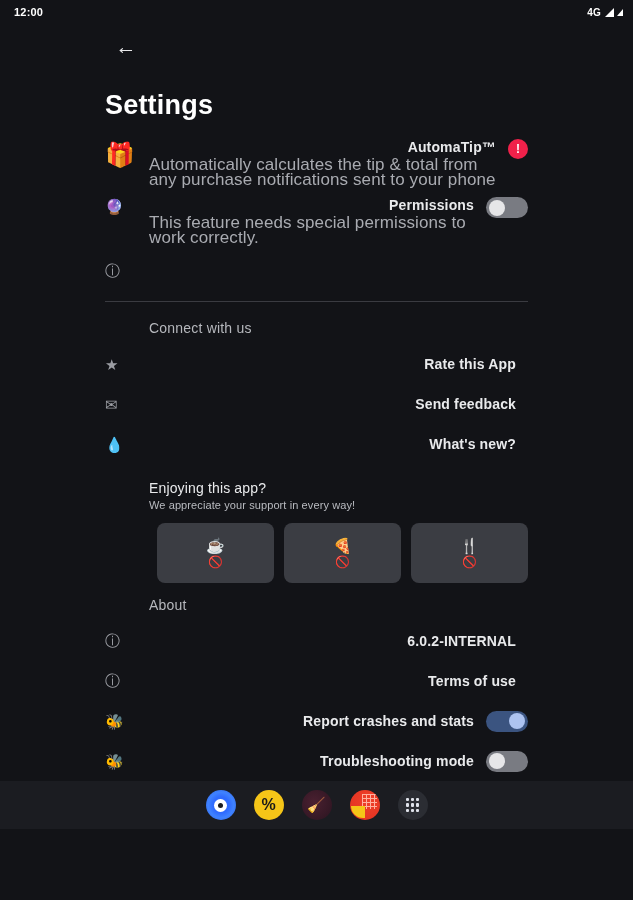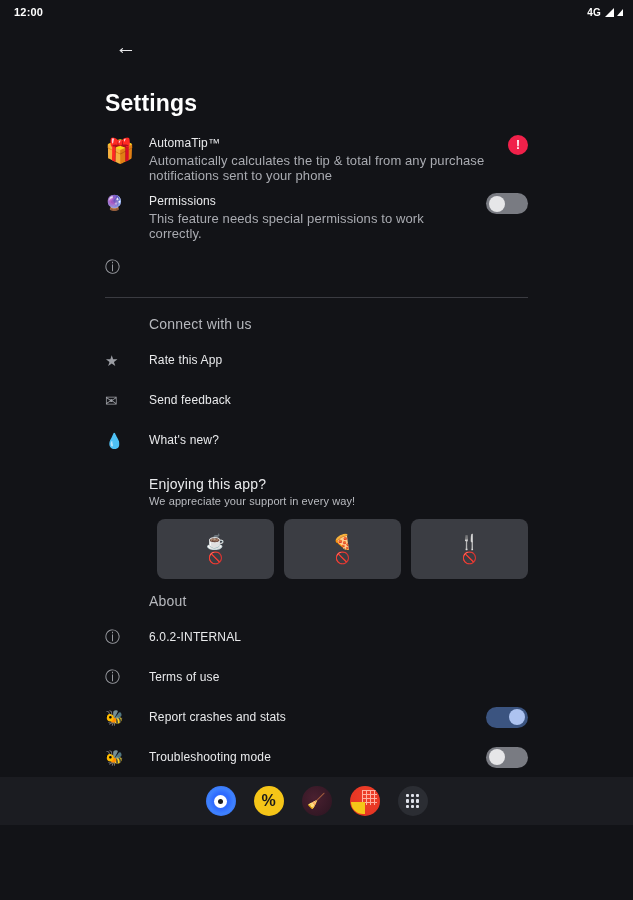--- a/index.html
+++ b/index.html
@@ -43,45 +43,45 @@
     width: 38px; height: 32px;
     display: flex; align-items: center; justify-content: center;
     color: #e8e8ea; font-size: 21px; line-height: 1;
     cursor: pointer; border-radius: 6px;
   }
 
   
   .content { flex: 1 1 auto; position: relative; padding: 0 105px; }
 
   .page-title {
-    font-size: 23px; font-weight: bold; color: #ffffff;
+    font-size: 27px; font-weight: bold; color: #ffffff;
     letter-spacing: .2px;
     margin-top: 24px; margin-bottom: 8px;
   }
 
   
   .row {
     display: flex; align-items: flex-start;
     min-height: 40px; padding: 6px 0;
     position: relative;
   }
   .row.center { align-items: center; }
   .row-ico {
     width: 44px; flex: 0 0 44px;
     display: flex; align-items: center; justify-content: flex-start;
     color: #9b9da3; font-size: 15px;
     padding-top: 1px;
   }
   .row-body { flex: 1 1 auto; padding-right: 12px; }
   .row-title {
-    font-size: 12px; color: #e9eaec; font-weight: normal;
-    letter-spacing: .15px; line-height: 16px;
+    font-size: 14px; color: #e9eaec; font-weight: bold;
+    letter-spacing: .15px; line-height: 16px; text-align: right;
   }
   .row-sub {
-    font-size: 13px; color: #a9abb1; line-height: 15px;
+    font-size: 17px; color: #a9abb1; line-height: 15px;
     margin-top: 2px; letter-spacing: .1px;
   }
   .row-tail { flex: 0 0 auto; display: flex; align-items: center; }
 
   
   .feature-row { padding: 10px 0 4px 0; }
   .feature-ico { font-size: 24px; padding-top: 2px; }
 
   .badge-alert {
     width: 20px; height: 20px; border-radius: 50%;

